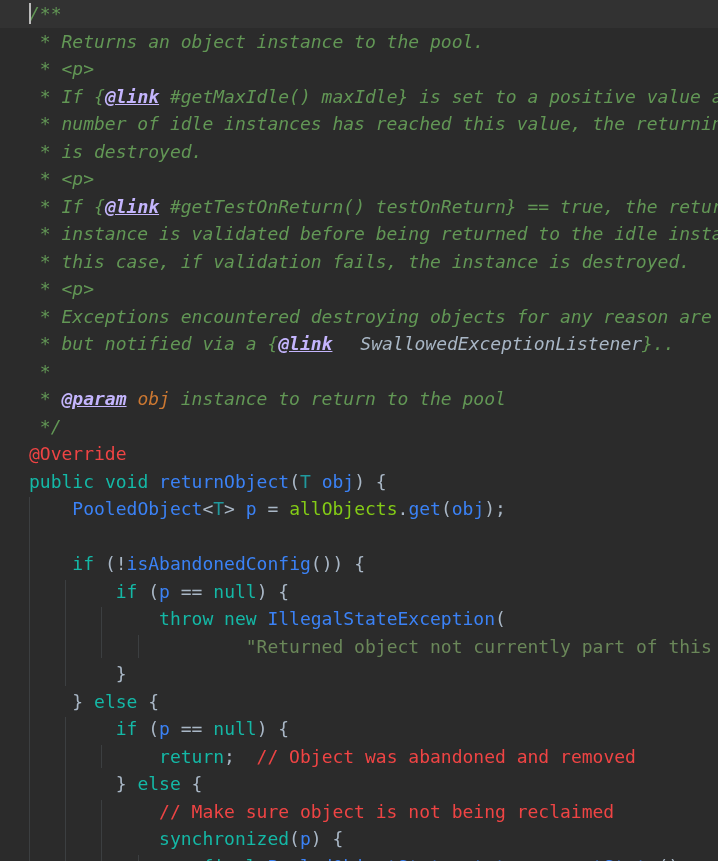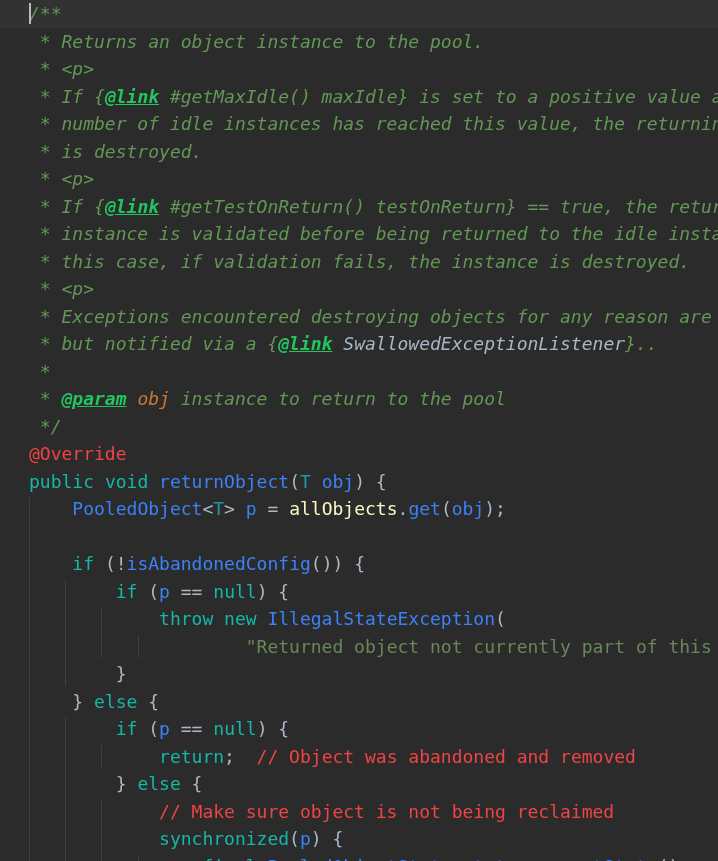--- a/index.html
+++ b/index.html
@@ -74,28 +74,28 @@
   }
   .ln {
     display: block;
     height: 27.5px;
     padding-left: 29px;
     white-space: pre;
   }
 
   
   .doc       { color: #629755; font-style: italic; }
-  .doc-tag   { color: #22c55e; font-style: italic; font-weight: bold;
+  .doc-tag   { color: #c4b5fd; font-style: italic; font-weight: bold;
                text-decoration: underline; }
   .doc-val   { color: #cc7832; font-style: italic; }
-  .doc-type  { color: #a9b7c6; font-style: italic; }
+  .doc-type  { color: #a9b7c6; font-style: italic; margin-left: 17px; }
   .anno      { color: #ef4444; }
   .kw        { color: #14b8a6; }
   .ident     { color: #3b82f6; }
-  .field     { color: #fef9c3; }
+  .field     { color: #84cc16; }
   .tparam    { color: #20999d; }
   .str       { color: #6a8759; }
   .cmt       { color: #ef4444; }
   .punc      { color: #a9b7c6; }
 </style>
 </head>
 <body>
 
 <div id="editor" style="background: rgb(43, 43, 43);">
 

